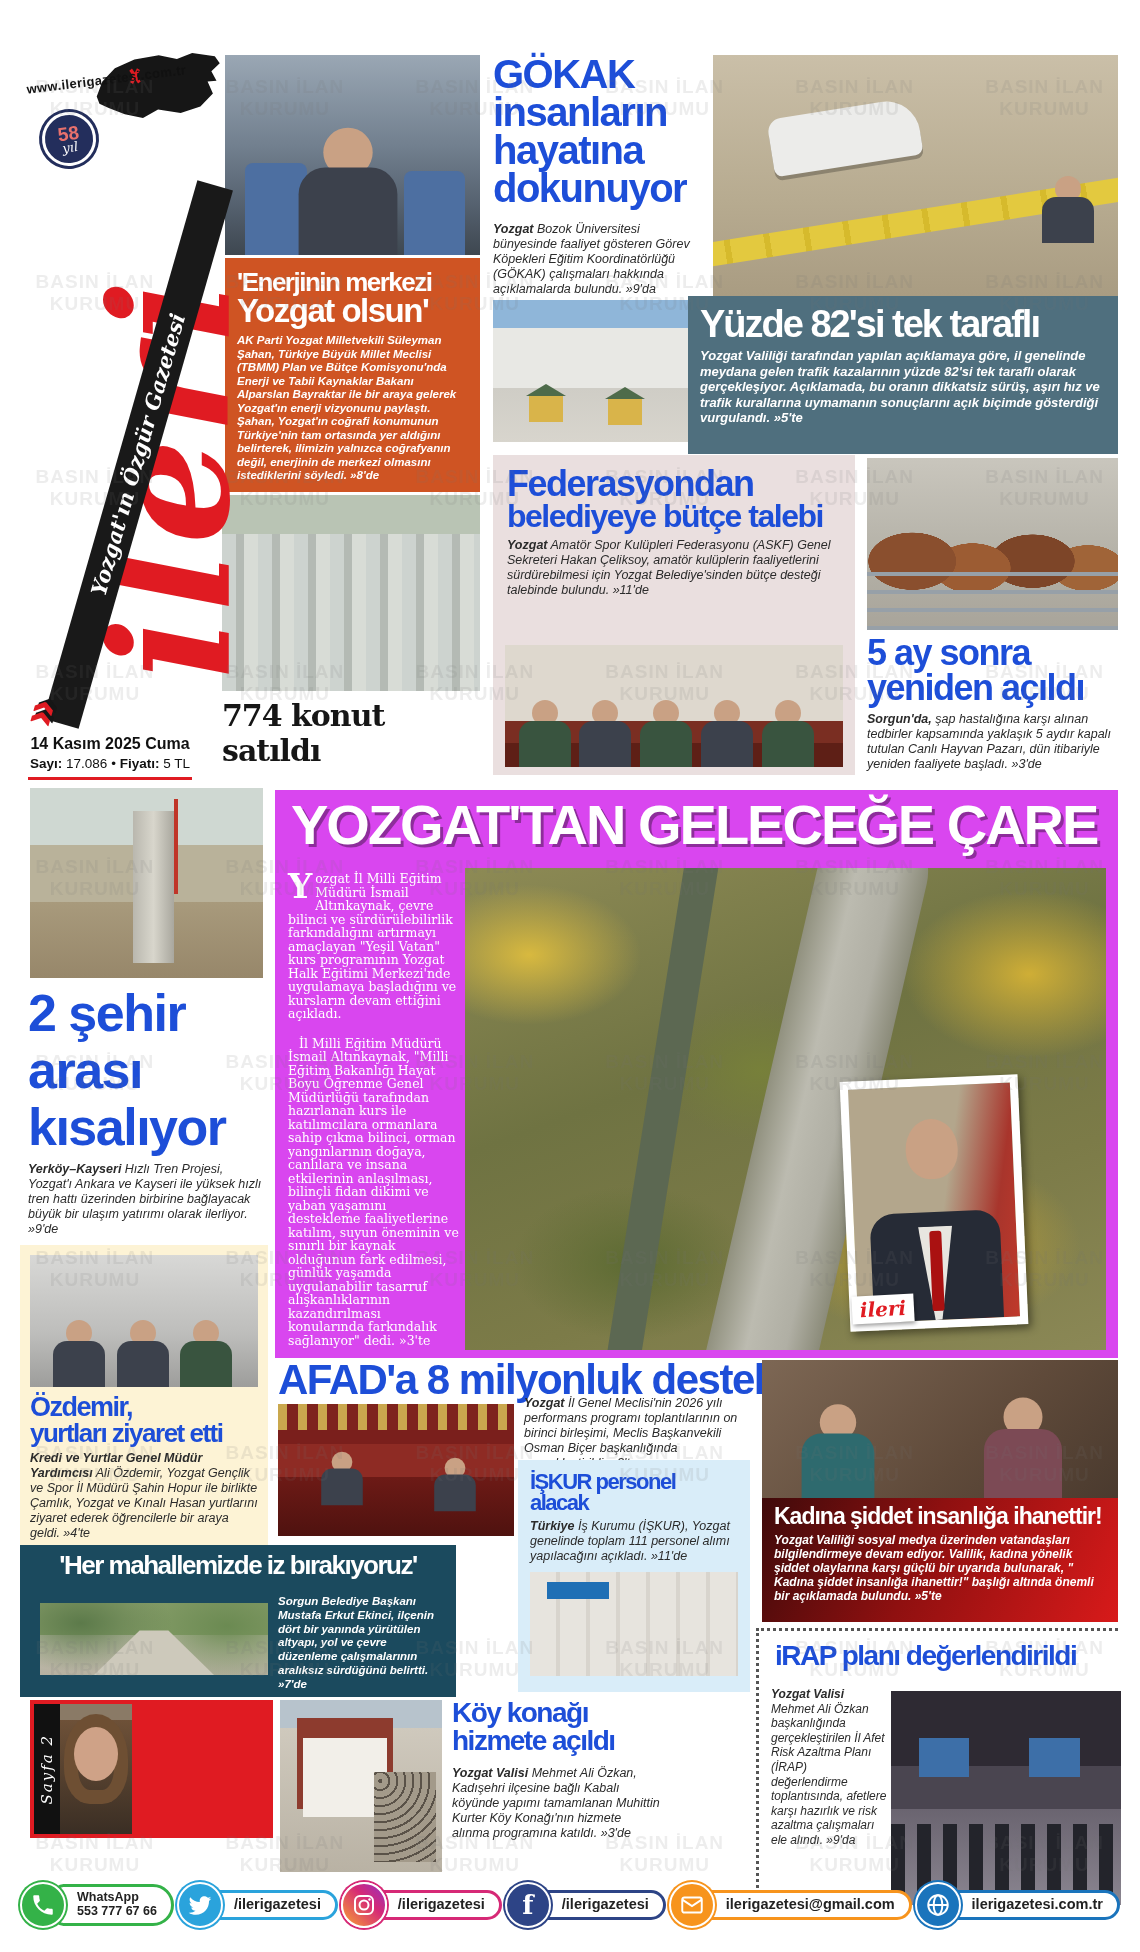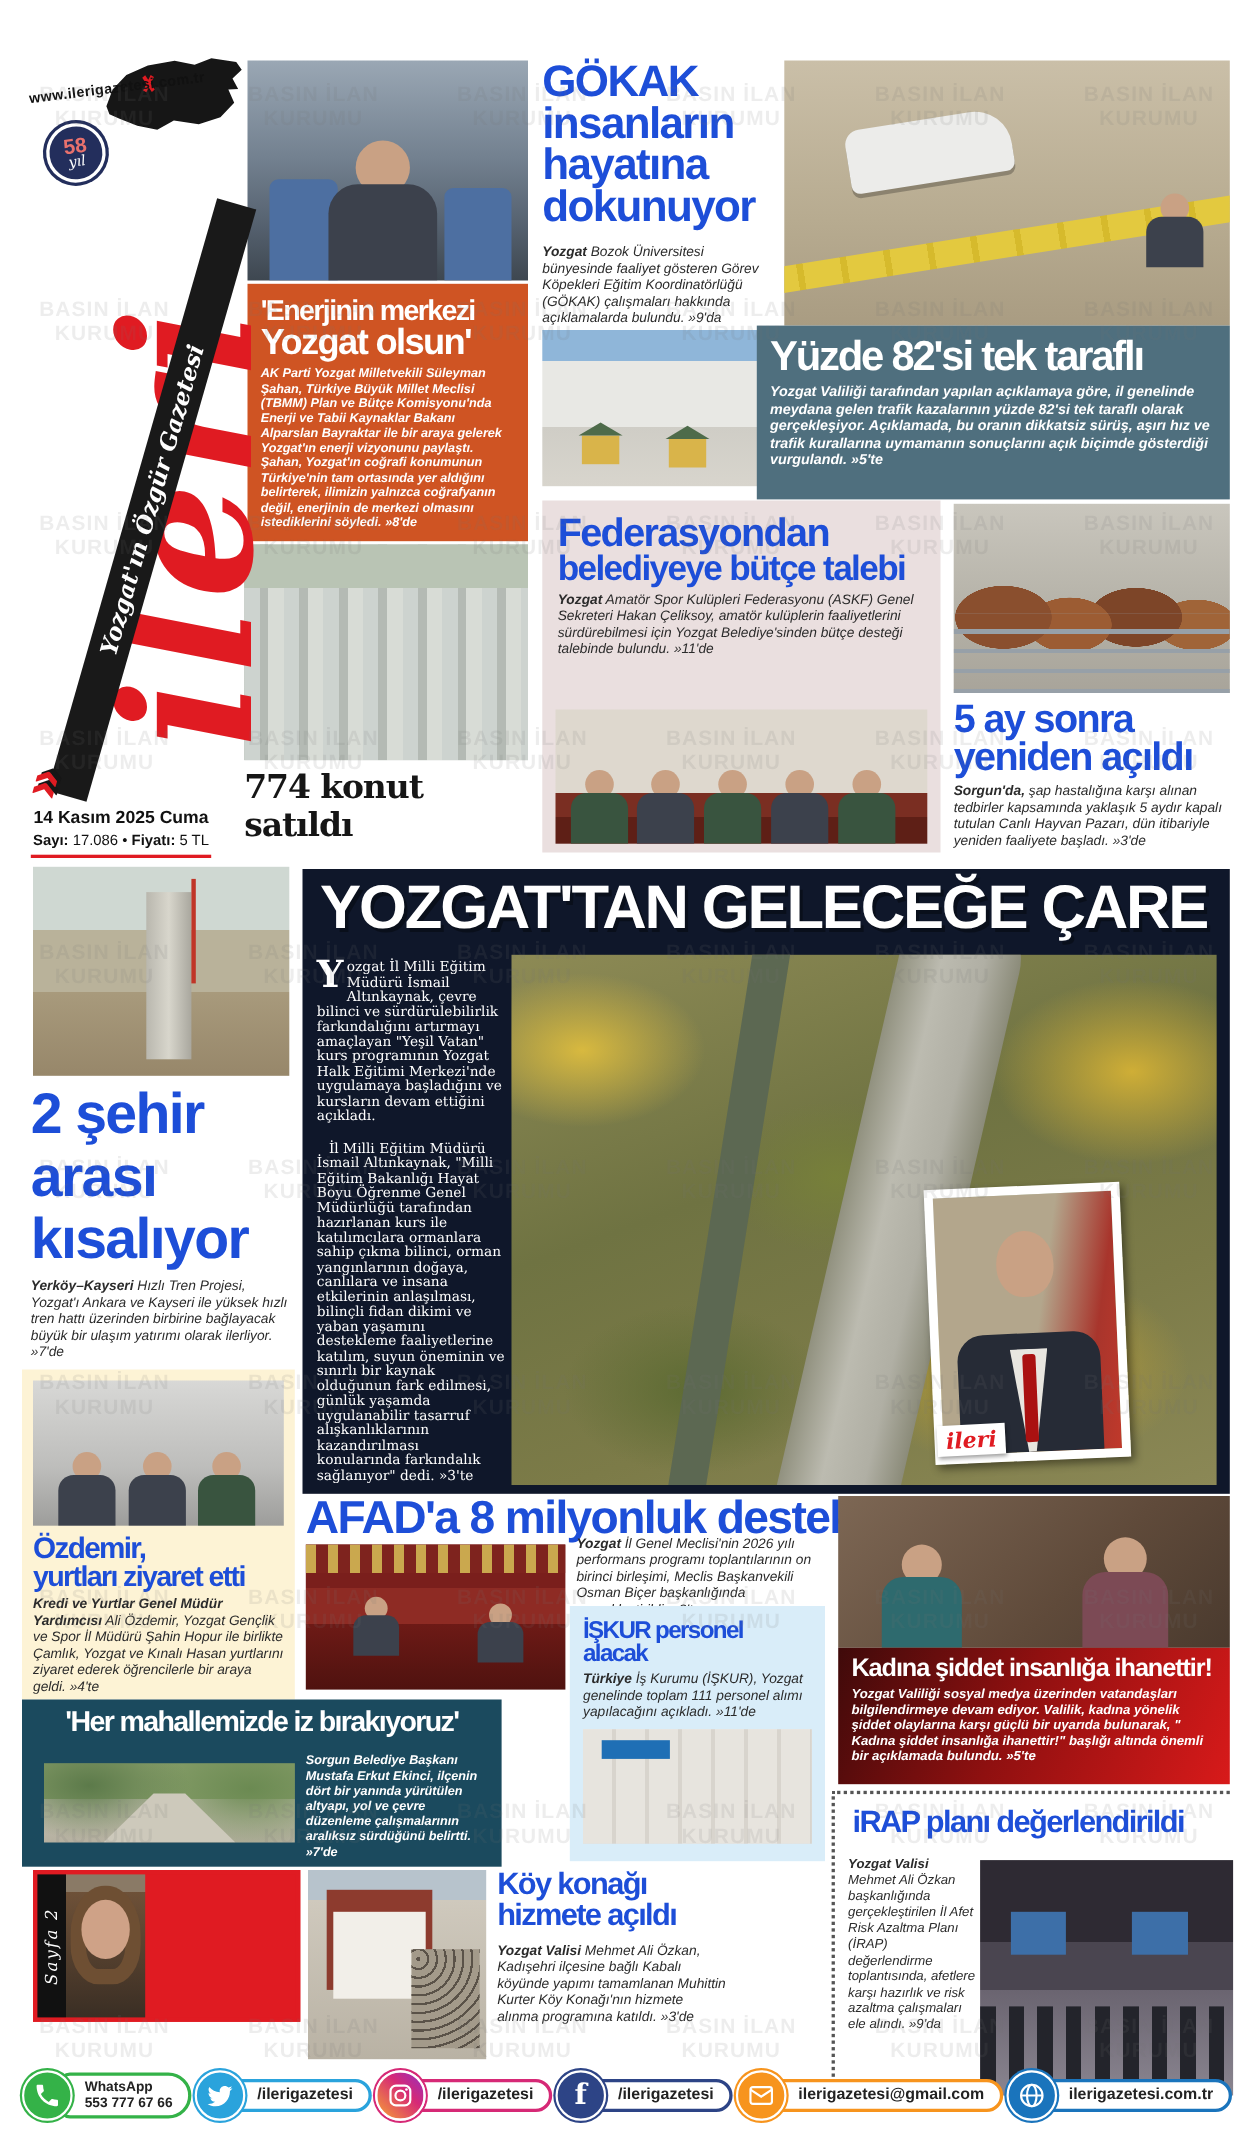--- a/index.html
+++ b/index.html
@@ -28,21 +28,21 @@
 .chev{left:26px;top:688px;transform:rotate(-74deg);font-size:48px;font-weight:700;color:#e01b22;text-shadow:4px 3px 0 #161616;z-index:4;line-height:1}
 .logoi{left:-140px;top:392px;width:620px;height:170px;display:flex;align-items:center;justify-content:center;transform:rotate(-90deg);font-family:"DejaVu Serif",serif;font-style:italic;font-weight:700;font-size:165px;color:#e01b22;letter-spacing:5px;z-index:2}
 .d1{font-size:16px;font-weight:700;text-align:center;color:#111}
 .d2{font-size:13.5px;text-align:center;margin-top:3px;color:#111}
 .rule{height:3px;background:#e01b22;margin-top:6px}
 
 .box-orange{background:#cf5423;padding:12px 12px}
 .box-slate{background:#4f6f7e;padding:10px 12px}
 .box-pink{background:#eadfdf;padding:12px 14px}
 .box-cream{background:#fdf3d5;padding:10px}
-.box-green{background:#0f172a}
+.box-green{background:#d946ef}
 .box-teal{background:#1b4a5e;padding:8px 10px}
 .box-red{background:linear-gradient(115deg,#3f0a0a,#8f1010 45%,#d81a1a);padding:8px 12px}
 .box-blue{background:#d9edf9;padding:12px 12px}
 .wt{font-style:italic;font-weight:700;color:#fff}
 .greenp{font-family:"DejaVu Serif",serif;color:#fff;font-size:12.5px;line-height:13.5px;text-align:left}
 .greenp + .greenp{text-indent:11px;margin-top:16px}
 .dropcap{float:left;font-size:34px;line-height:28px;font-weight:700;padding-right:3px;font-family:"DejaVu Serif",serif}
 .banner{font-size:56px;letter-spacing:-2px;white-space:nowrap;text-shadow:3px 3px 0 rgba(0,0,0,.35)}
 
 .ph-parl{background:linear-gradient(180deg,#9aa7b4,#72808f 45%,#55616f 75%,#3e4750)}
@@ -229,21 +229,21 @@
 
   <div class="ph ph-bridge" style="left:30px;top:788px;width:233px;height:190px">
     <span class="pier"></span>
     <span class="crane"></span>
   </div>
   <div class="abs cond" style="left:28px;top:985px;font-size:52px;line-height:57px">
     <div>2 şehir</div>
     <div>arası</div>
     <div>kısalıyor</div>
   </div>
-  <p class="abs bt" style="left:28px;top:1162px;width:235px"><b class="lead">Yerköy–Kayseri</b><span> Hızlı Tren Projesi, Yozgat'ı Ankara ve Kayseri ile yüksek hızlı tren hattı üzerinden birbirine bağlayacak büyük bir ulaşım yatırımı olarak ilerliyor. »7'de</span></p>
+  <p class="abs bt" style="left:28px;top:1162px;width:235px"><b class="lead">Yerköy–Kayseri</b><span> Hızlı Tren Projesi, Yozgat'ı Ankara ve Kayseri ile yüksek hızlı tren hattı üzerinden birbirine bağlayacak büyük bir ulaşım yatırımı olarak ilerliyor. »9'de</span></p>
 
   <div class="abs box-cream" style="left:20px;top:1245px;width:248px;height:300px">
     <div class="ph ph-ozd" style="position:relative;left:0;top:0;width:100%;height:132px">
       <span class="psn" style="left:10%">
           <i></i>
           <b></b>
         </span>
       <span class="psn" style="left:38%">
           <i></i>
           <b></b>

